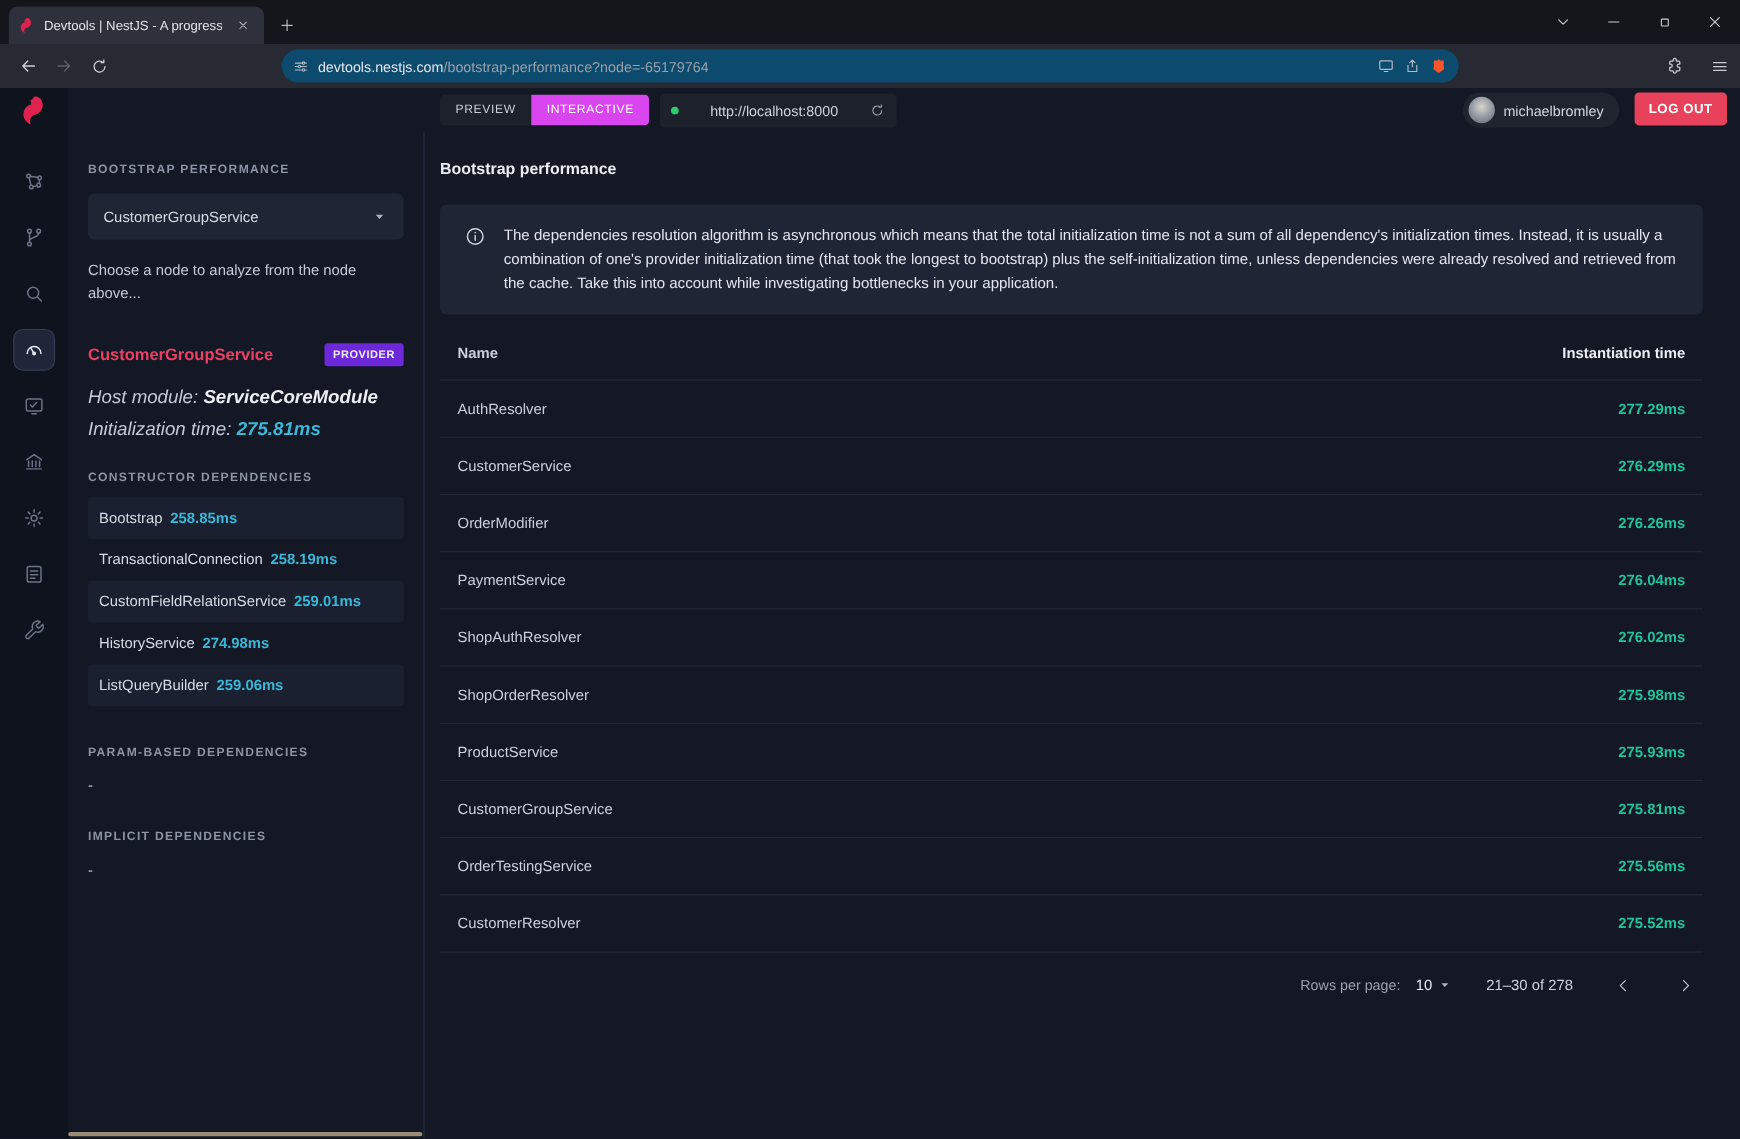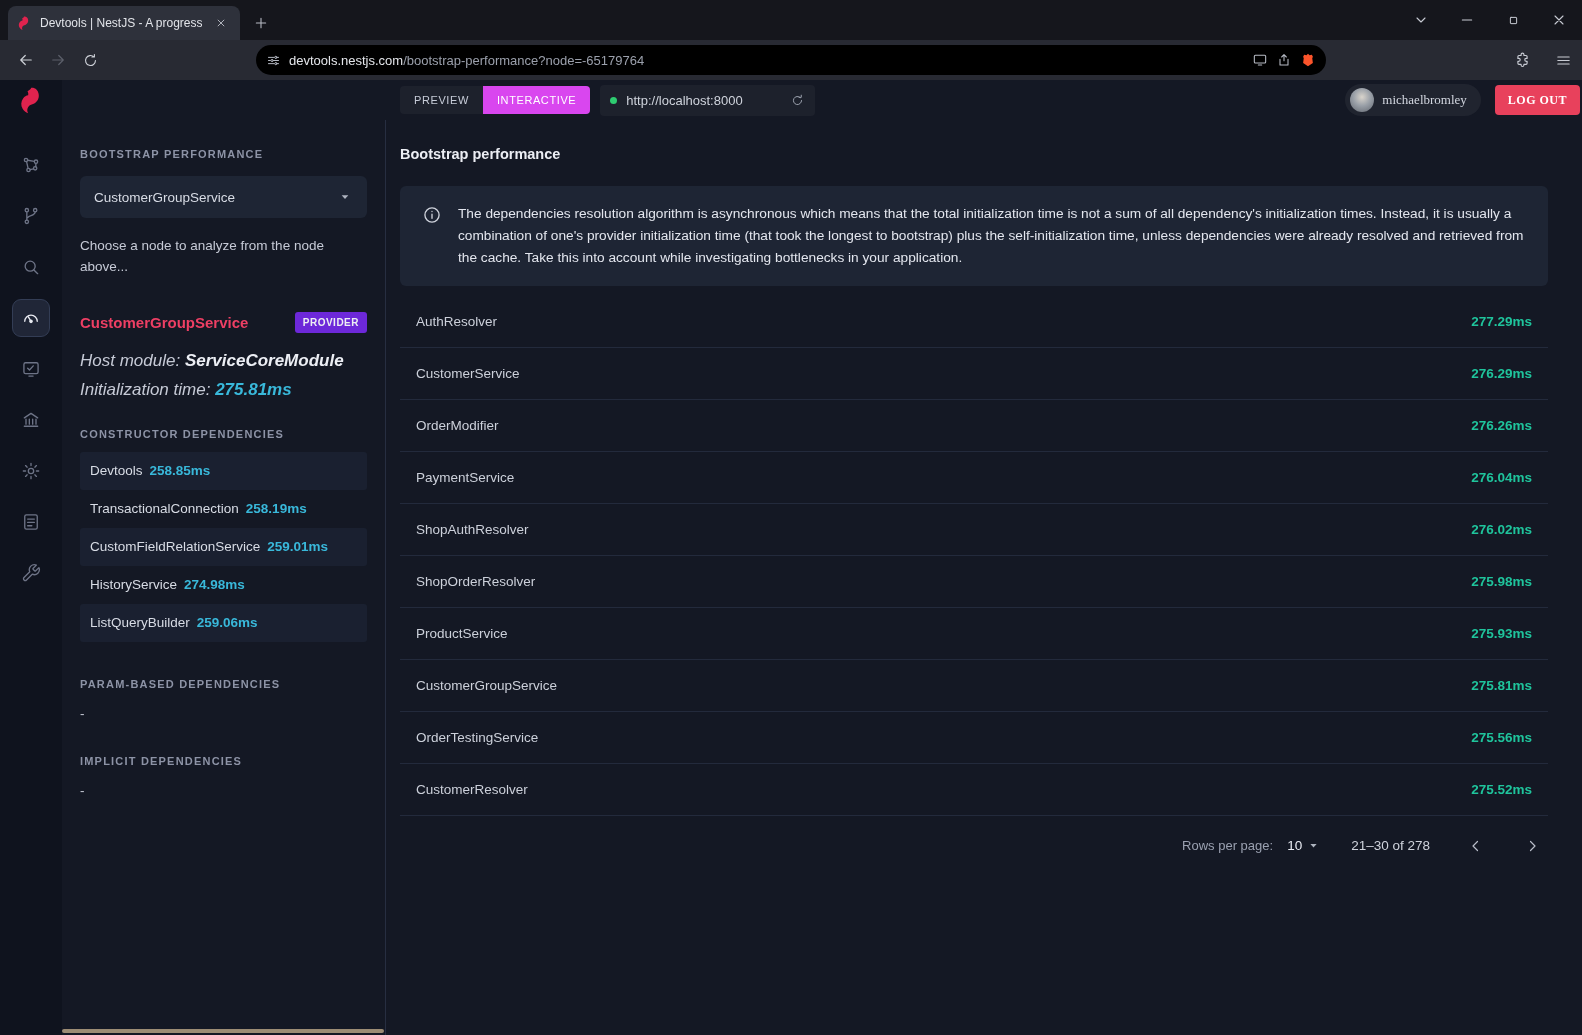--- a/index.html
+++ b/index.html
@@ -19,21 +19,21 @@
   .tab-close, .new-tab { width:22px; height:22px; display:flex; align-items:center; justify-content:center;
          border-radius:4px; color:#b9bcc5; flex:0 0 auto; }
   .new-tab { margin:0 0 6px 10px; }
   .win-controls { margin-left:auto; display:flex; height:40px; align-self:flex-start; }
   .win-controls button { width:46px; height:40px; display:flex; align-items:center; justify-content:center; color:#c9ccd4; }
 
   
   .toolbar { height:40px; background:#282a33; display:flex; align-items:center; padding:0 10px; flex:0 0 auto; }
   .nav-btn { width:32px; height:32px; display:flex; align-items:center; justify-content:center; border-radius:50%; color:#ced1d8; }
   .nav-btn.disabled { color:#5c5f6a; }
-  .urlbar { margin-left:150px; width:1070px; height:30px; background:#000000; border-radius:15px;
+  .urlbar { margin-left:150px; width:1070px; height:30px; background:#0c4a6e; border-radius:15px;
             display:flex; align-items:center; padding:0 10px; gap:8px; }
   .url-text { flex:1; font-size:13px; white-space:nowrap; overflow:hidden; color:#9ba0ac; }
   .url-text .domain { color:#e4e6eb; }
   .url-icon { color:#b6bac4; display:flex; align-items:center; }
   .toolbar-right { margin-left:auto; display:flex; align-items:center; gap:12px; color:#c9ccd4; }
   .profile-avatar { width:22px; height:22px; border-radius:50%;
         background:radial-gradient(circle at 35% 35%, #ff8ac4 0%, #d44fd0 55%, #8a2be2 100%); }
 
   
   .app { flex:1; display:flex; min-height:0; }
@@ -45,23 +45,23 @@
   .rail-item.active { background:#202637; border-color:#333d55; color:#e9ebf2; }
 
   .workspace { flex:1; display:flex; flex-direction:column; min-width:0; }
   .app-header { height:40px; display:flex; align-items:center; flex:0 0 auto; }
   .segmented { margin-left:338px; display:flex; background:#1d212c; border-radius:4px; overflow:hidden; }
   .seg-btn { padding:8px 14px; font-size:11px; font-weight:normal; letter-spacing:.6px; color:#c7ccd8; }
   .seg-btn.active { background:#d946ef; color:#ffffff; }
   .target-url { margin-left:10px; height:31px; width:215px; background:#1d212c; border-radius:4px;
                 display:flex; align-items:center; gap:9px; padding:0 10px; }
   .green-dot { width:7px; height:7px; border-radius:50%; background:#2ecc71; flex:0 0 auto; }
-  .target-url-text { flex:1; font-size:13px; color:#cfd3dc; white-space:nowrap; }
+  .target-url-text { flex:1; font-size:13px; color:#cfd3dc; white-space:nowrap;text-align:center; }
   .refresh-btn { color:#9aa0ac; display:flex; }
-  .header-right { margin-left:auto; margin-right:2px; display:flex; align-items:center; gap:14px;font-family:Liberation Serif, serif; }
+  .header-right { margin-left:auto; margin-right:12px; display:flex; align-items:flex-start; gap:14px; }
   .user-chip { height:32px; background:#20242f; border-radius:16px; display:flex; align-items:center; gap:8px; padding:4px 14px 4px 5px; }
   .user-avatar { width:24px; height:24px; border-radius:50%;
         background:radial-gradient(circle at 50% 38%, #d9d4cc 0%, #9aa0a8 45%, #5f646d 100%); }
   .user-name { font-size:13px; color:#d3d7e0; }
   .logout-btn { height:30px; padding:0 13px; background:#e8415c; color:#fff; font-size:12px; font-weight:bold;
                 letter-spacing:.5px; border-radius:4px; }
 
   .content-row { flex:1; display:flex; min-height:0; }
 
   
@@ -334,21 +334,21 @@
               <span class="node-name">CustomerGroupService</span>
               <span class="badge">PROVIDER</span>
             </div>
             <div class="meta-line"><span>Host module: </span><b>ServiceCoreModule</b></div>
             <div class="meta-line"><span>Initialization time: </span><span class="time">275.81ms</span></div>
           </div>
 
           <div class="subheading">CONSTRUCTOR DEPENDENCIES</div>
           <div class="dep-list">
             <button class="dep-item">
-              <span class="dep-name">Devtools</span>
+              <span class="dep-name">Bootstrap</span>
               <span class="dep-time">258.85ms</span>
             </button>
             <button class="dep-item">
               <span class="dep-name">TransactionalConnection</span>
               <span class="dep-time">258.19ms</span>
             </button>
             <button class="dep-item">
               <span class="dep-name">CustomFieldRelationService</span>
               <span class="dep-time">259.01ms</span>
             </button>
@@ -378,20 +378,24 @@
             <span class="icon">
               <svg width="20" height="20" viewBox="0 0 24 24">
                   <circle cx="12" cy="12" r="8.5"></circle>
                   <path d="M12 11v5M12 7.7v.2"></path>
                 </svg>
             </span>
             <p>The dependencies resolution algorithm is asynchronous which means that the total initialization time is not a sum of all dependency's initialization times. Instead, it is usually a combination of one's provider initialization time (that took the longest to bootstrap) plus the self-initialization time, unless dependencies were already resolved and retrieved from the cache. Take this into account while investigating bottlenecks in your application.</p>
           </div>
 
           <div class="table">
+            <div class="thead">
+              <span class="cell-name">Name</span>
+              <span class="cell-time">Instantiation time</span>
+            </div>
             <div class="trow">
               <span class="cell-name">AuthResolver</span>
               <span class="cell-time">277.29ms</span>
             </div>
             <div class="trow">
               <span class="cell-name">CustomerService</span>
               <span class="cell-time">276.29ms</span>
             </div>
             <div class="trow">
               <span class="cell-name">OrderModifier</span>

